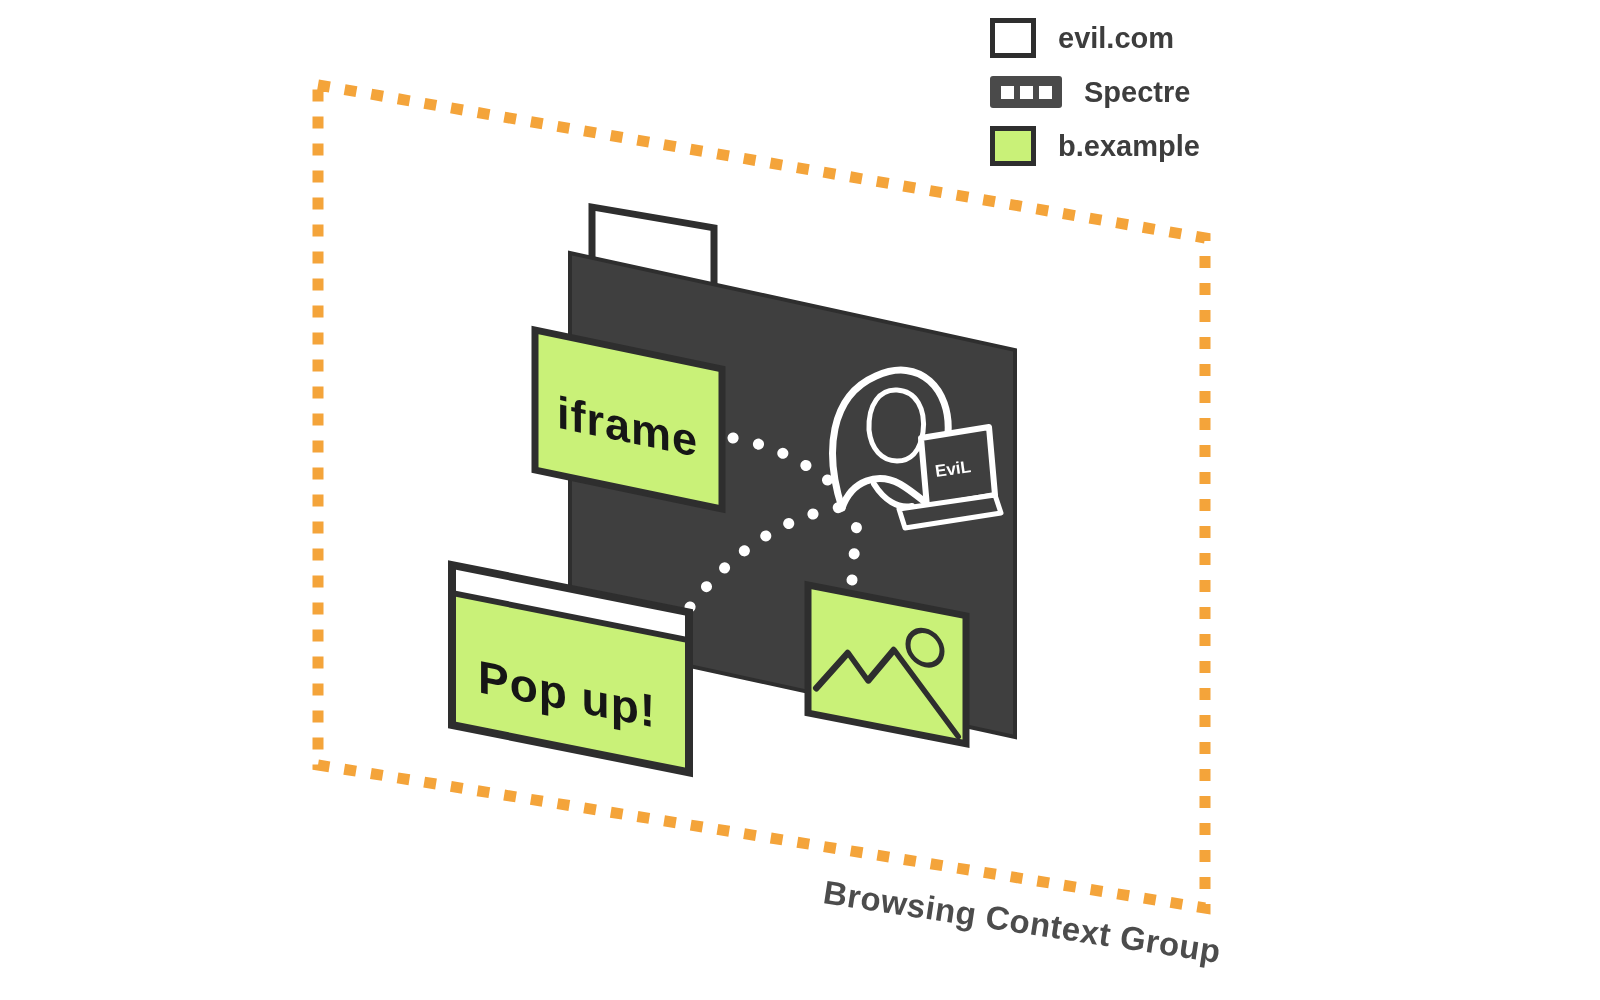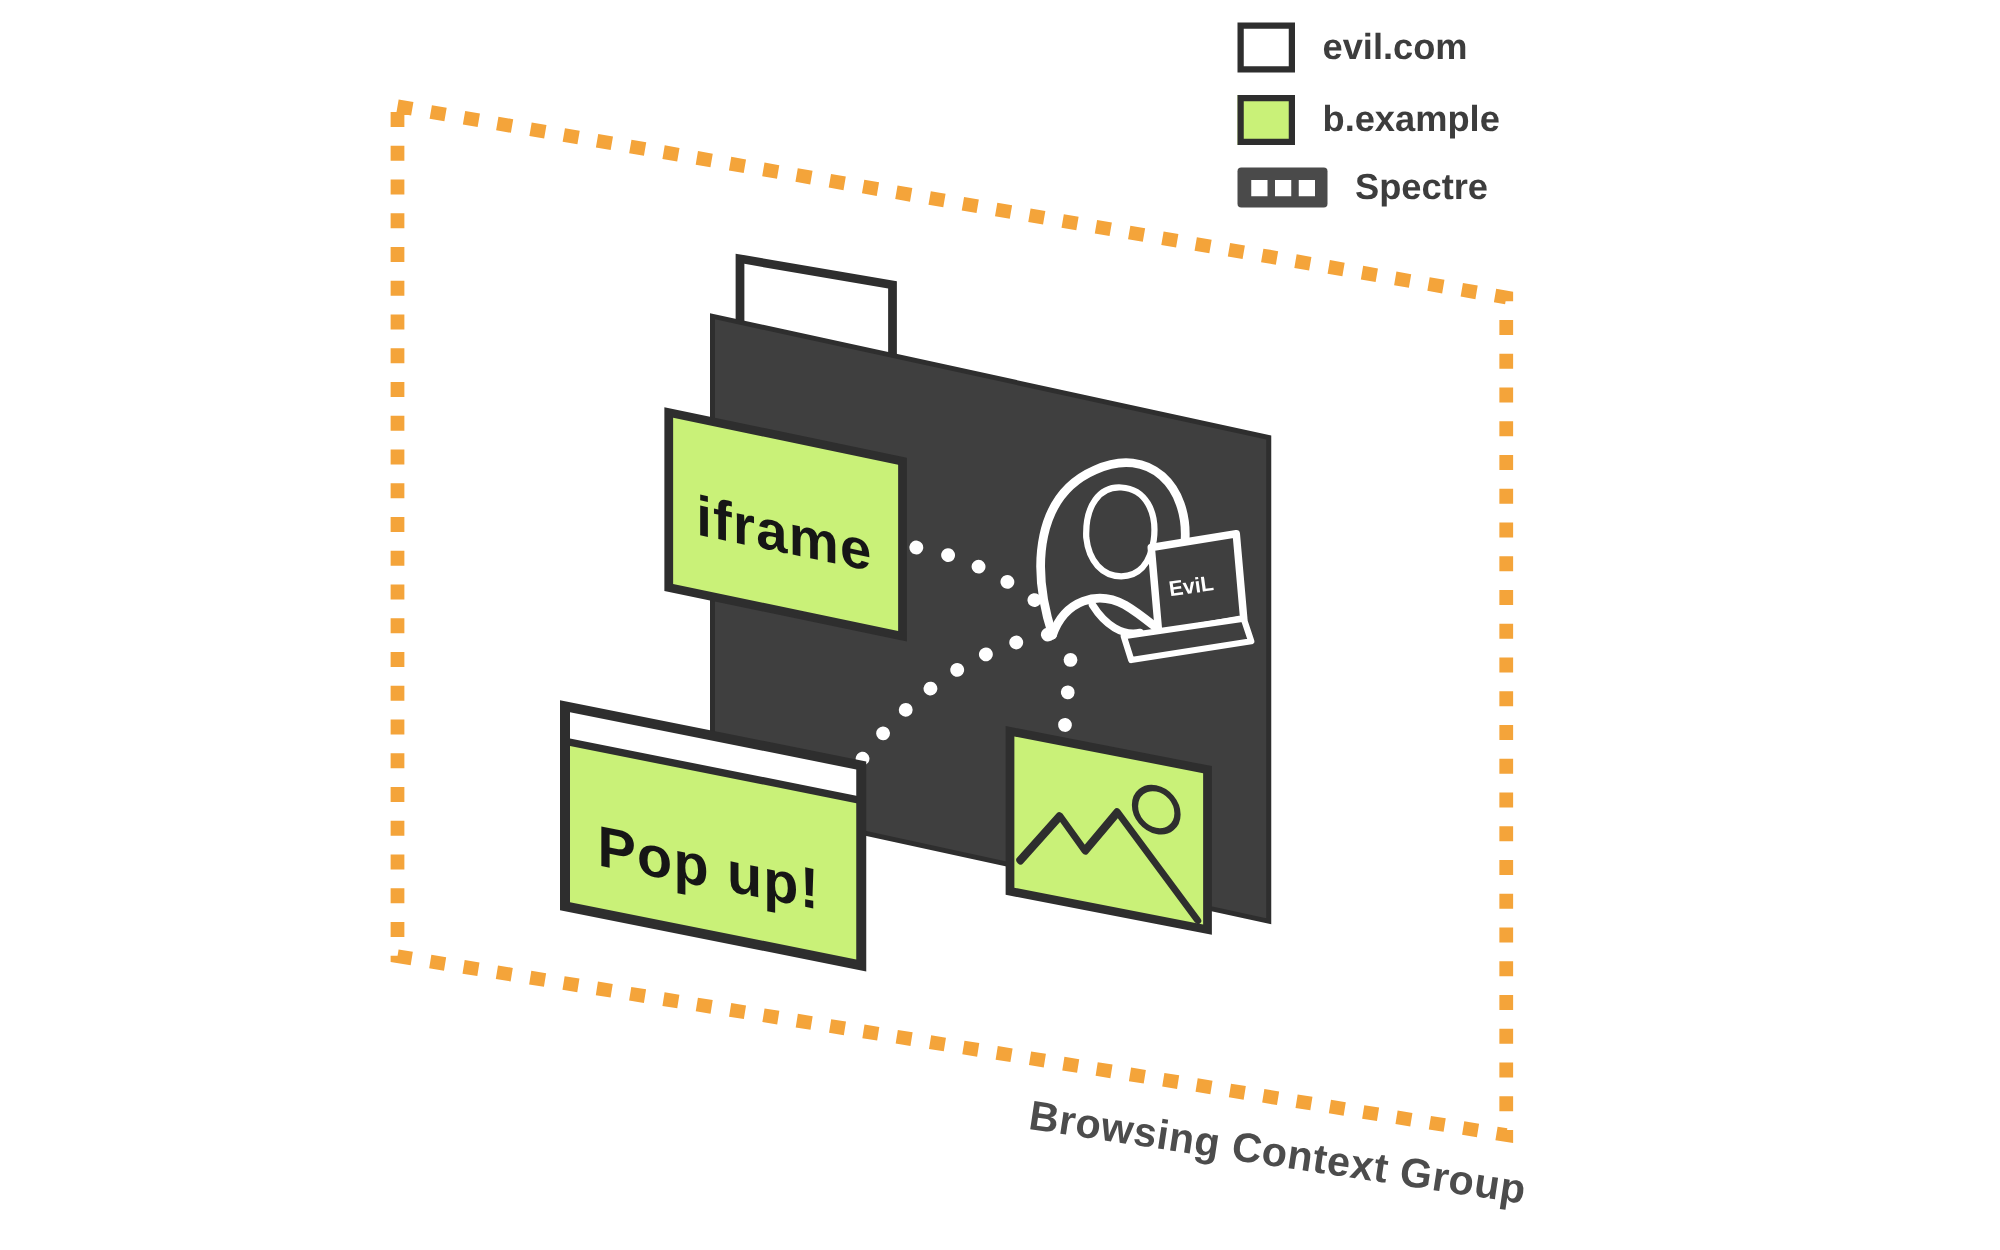--- a/index.html
+++ b/index.html
@@ -83,24 +83,24 @@
 
   <text class="group-label" x="822" y="903" transform="rotate(8.6 822 903)">Browsing Context Group</text>
 </svg>
 
 <div class="legend">
   <div class="legend-row">
     <span class="swatch"></span>
     <span class="legend-label">evil.com</span>
   </div>
   <div class="legend-row">
-    <span class="swatch green"></span>
-    <span class="legend-label">b.example</span>
-  </div>
-  <div class="legend-row">
     <span class="swatch spectre">
       <span class="dot"></span>
       <span class="dot"></span>
       <span class="dot"></span>
     </span>
     <span class="legend-label">Spectre</span>
   </div>
+  <div class="legend-row">
+    <span class="swatch green"></span>
+    <span class="legend-label">b.example</span>
+  </div>
 </div>
 
 </body></html>

